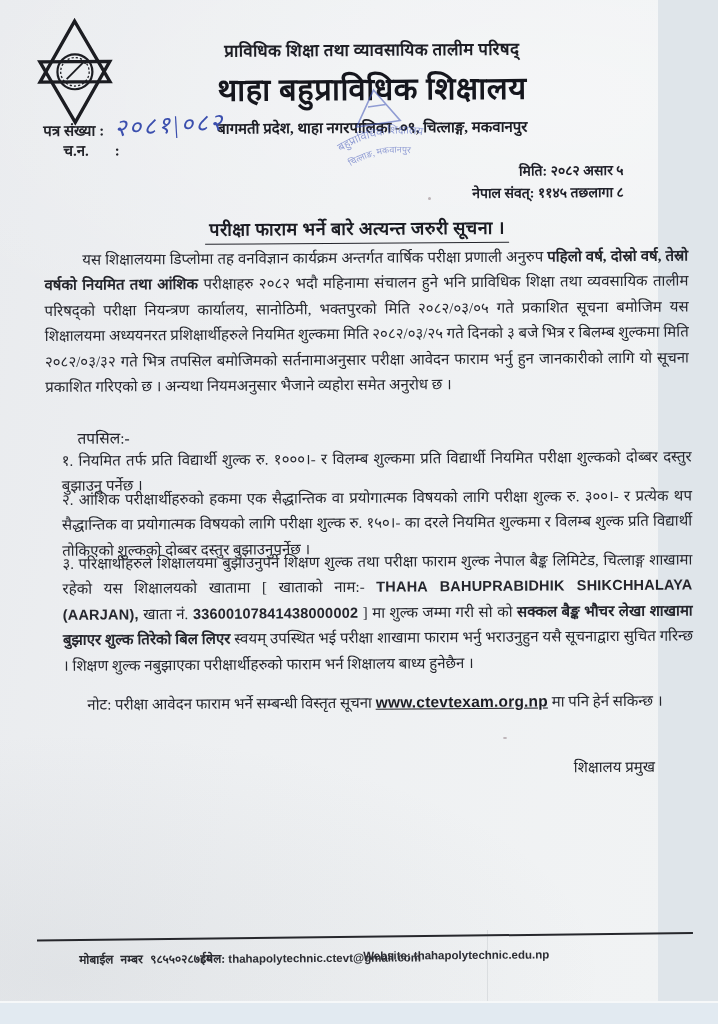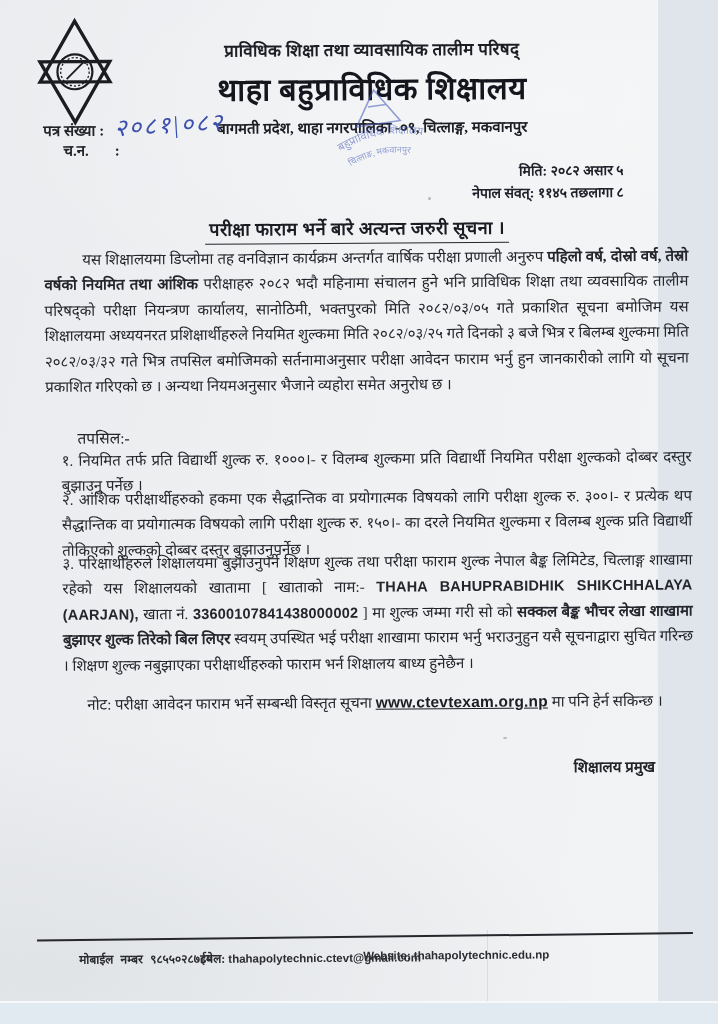--- a/index.html
+++ b/index.html
@@ -57,21 +57,21 @@
   .latin{font-family:"Liberation Sans","DejaVu Sans",sans-serif;}
   .acct{font-weight:700;font-size:14.5px;letter-spacing:.2px;}
 
   .note{left:86px;top:690px;width:604px;text-align:left;}
   .note b{font-weight:400;}
   .note .url{
     font-family:"Liberation Sans","DejaVu Sans",sans-serif;
     font-weight:700;font-size:15.5px;text-decoration:underline;letter-spacing:.2px;color:#1d1e24;
   }
 
-  .signature{position:absolute;left:572px;top:758px;font-size:15px;font-weight:700;white-space:nowrap;}
+  .signature{position:absolute;left:572px;top:758px;font-size:15px;font-weight:400;white-space:nowrap;}
 
   .footer-line{position:absolute;left:34px;top:936px;width:656px;height:2px;background:#26272c;transform:rotate(-.25deg);}
   .footer{position:absolute;left:0;top:949px;width:718px;font-size:12px;color:#2a2b31;}
   .f-mobile{position:absolute;left:76px;top:0;font-weight:600;font-family:Liberation Mono, monospace;}
   .f-email{position:absolute;left:197px;top:0;font-weight:600;}
   .f-web{position:absolute;left:360px;top:0;}
   .f-latin{font-family:"Liberation Sans","DejaVu Sans",sans-serif;font-weight:700;font-size:11.5px;color:#2c2d33;}
 
   .crease{position:absolute;left:487px;top:930px;width:1px;height:76px;background:rgba(60,70,80,.10);}
   .bottom-strip{

